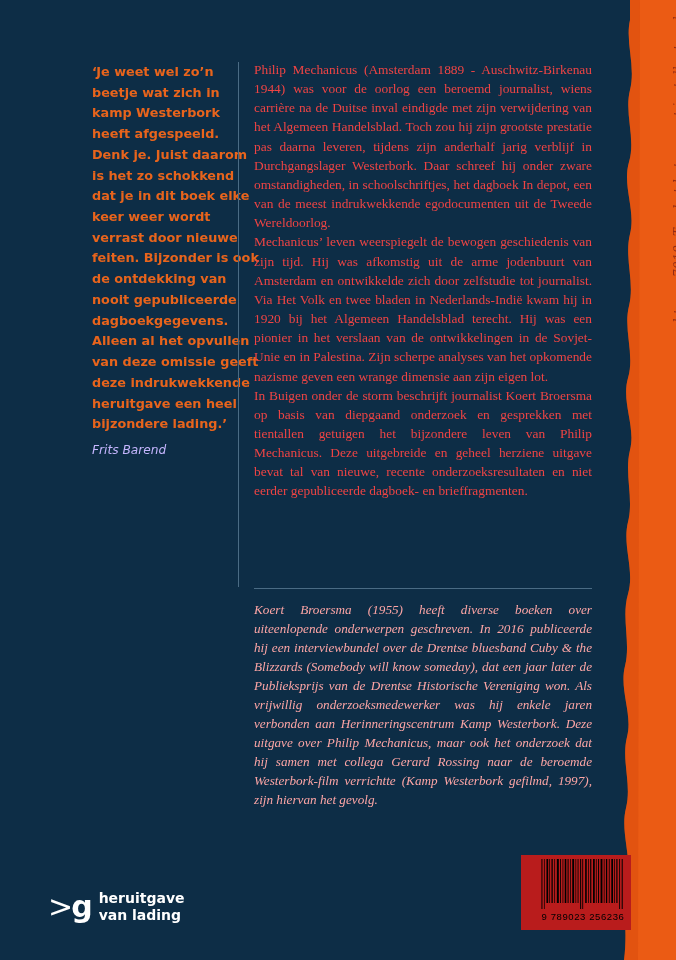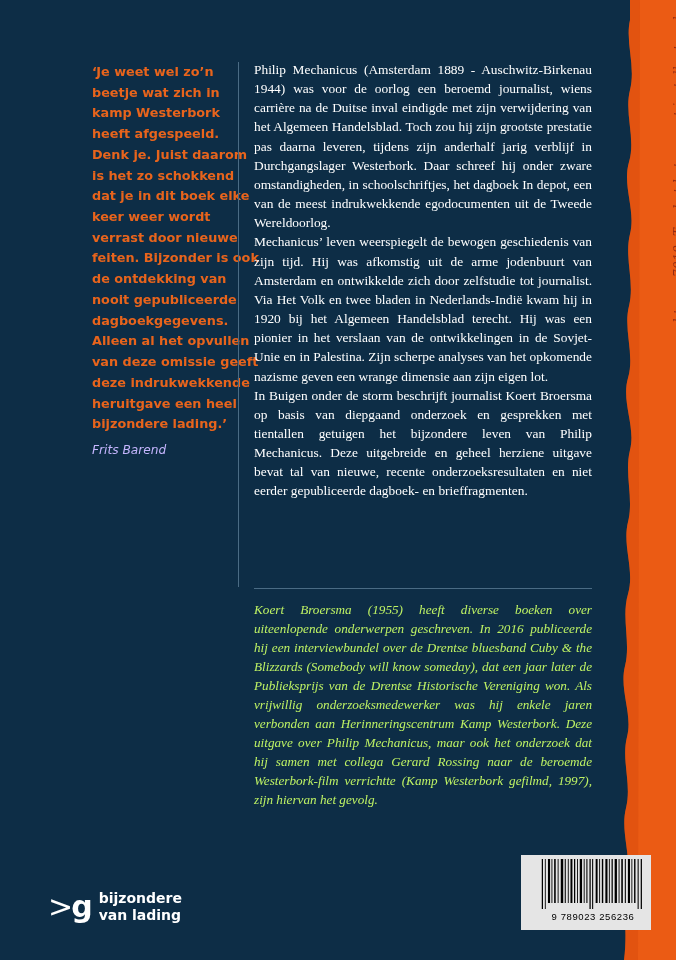--- a/index.html
+++ b/index.html
@@ -72,21 +72,21 @@
     height: 525px;
     background: #4a6b84;
   }
 
   
   .body-col {
     position: absolute;
     left: 254px;
     top: 60px;
     width: 338px;
-    color: #ffffff;
+    color: #ef4444;
     font-family: "Liberation Serif", serif;
     font-size: 13.4px;
     line-height: 1.43;
     text-align: justify;
   }
   .body-col p { margin: 0; }
 
   .rule {
     position: absolute;
     left: 254px;
@@ -94,37 +94,37 @@
     width: 338px;
     height: 1px;
     background: #4a6b84;
   }
 
   .bio-col {
     position: absolute;
     left: 254px;
     top: 600px;
     width: 338px;
-    color: #bef264;
+    color: #fca5a5;
     font-family: "Liberation Serif", serif;
     font-style: italic;
     font-size: 13.2px;
     line-height: 1.44;
     text-align: justify;
   }
   .bio-col p { margin: 0; }
 
   
   .barcode-box {
     position: absolute;
     left: 521px;
     top: 855px;
-    width: 130px;
+    width: 110px;
     height: 75px;
-    background: #e5e5e5;
+    background: #b91c1c;
     padding: 4px 5px 2px 19px;
     box-sizing: border-box;
   }
   .bars {
     height: 50px;
     width: 100%;
     display: block;
   }
   .barcode-num {
     font-family: "Liberation Sans", sans-serif;
@@ -257,18 +257,18 @@
       </g>
     </svg>
     <div class="barcode-num">9 789023 256236</div>
   </div>
 
   <div class="logo">
     <span class="mark">
       &gt;<span class="g">g</span>
     </span>
     <span class="words">
-      <span>bijzondere</span><br>
+      <span>heruitgave</span><br>
       <span>van lading</span>
     </span>
   </div>
 
 </div>
 
 </body></html>

